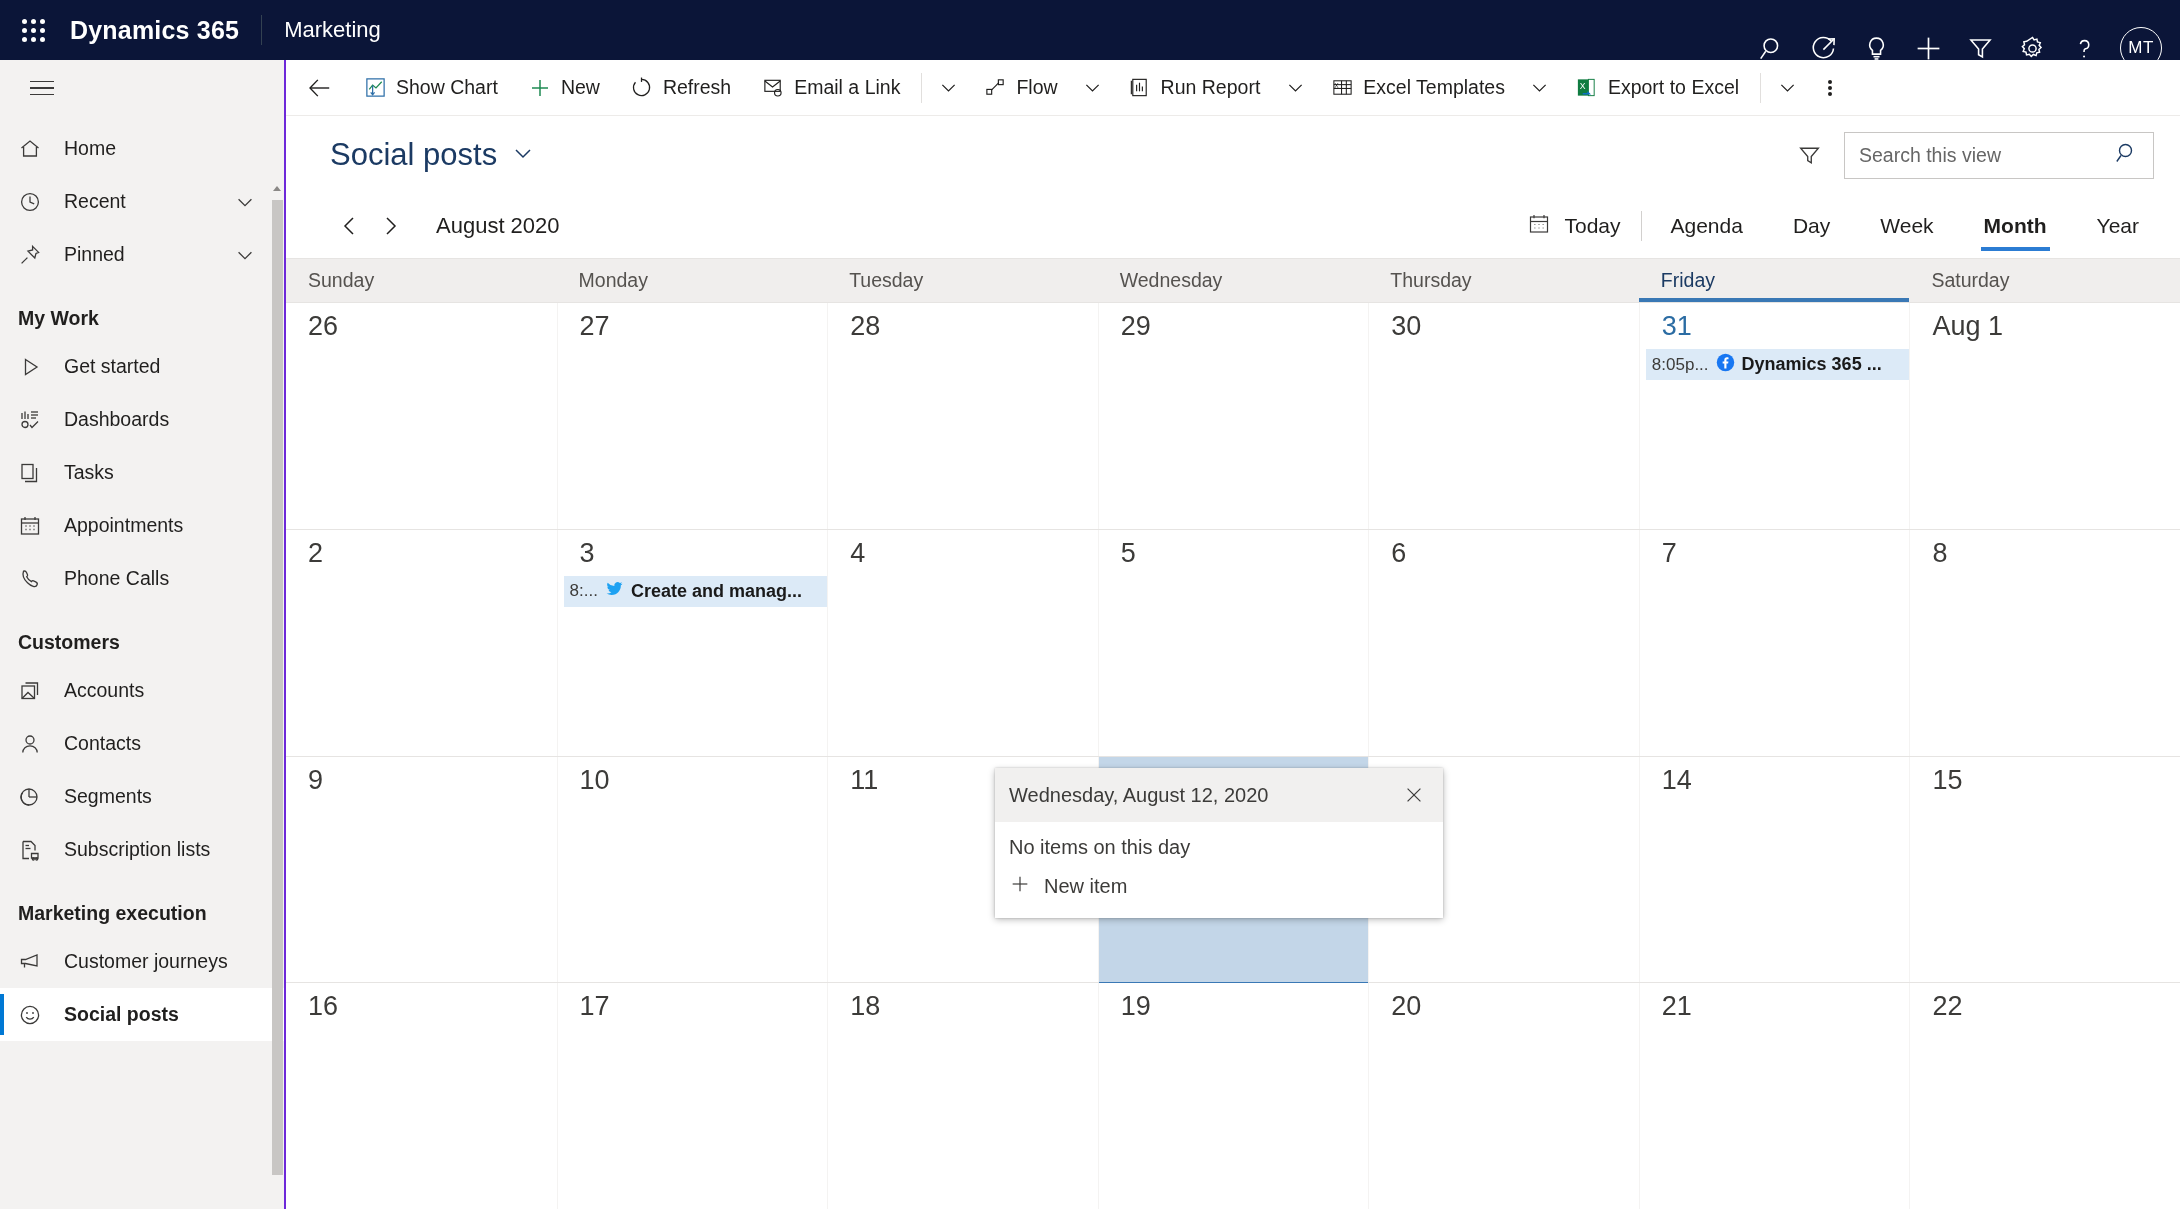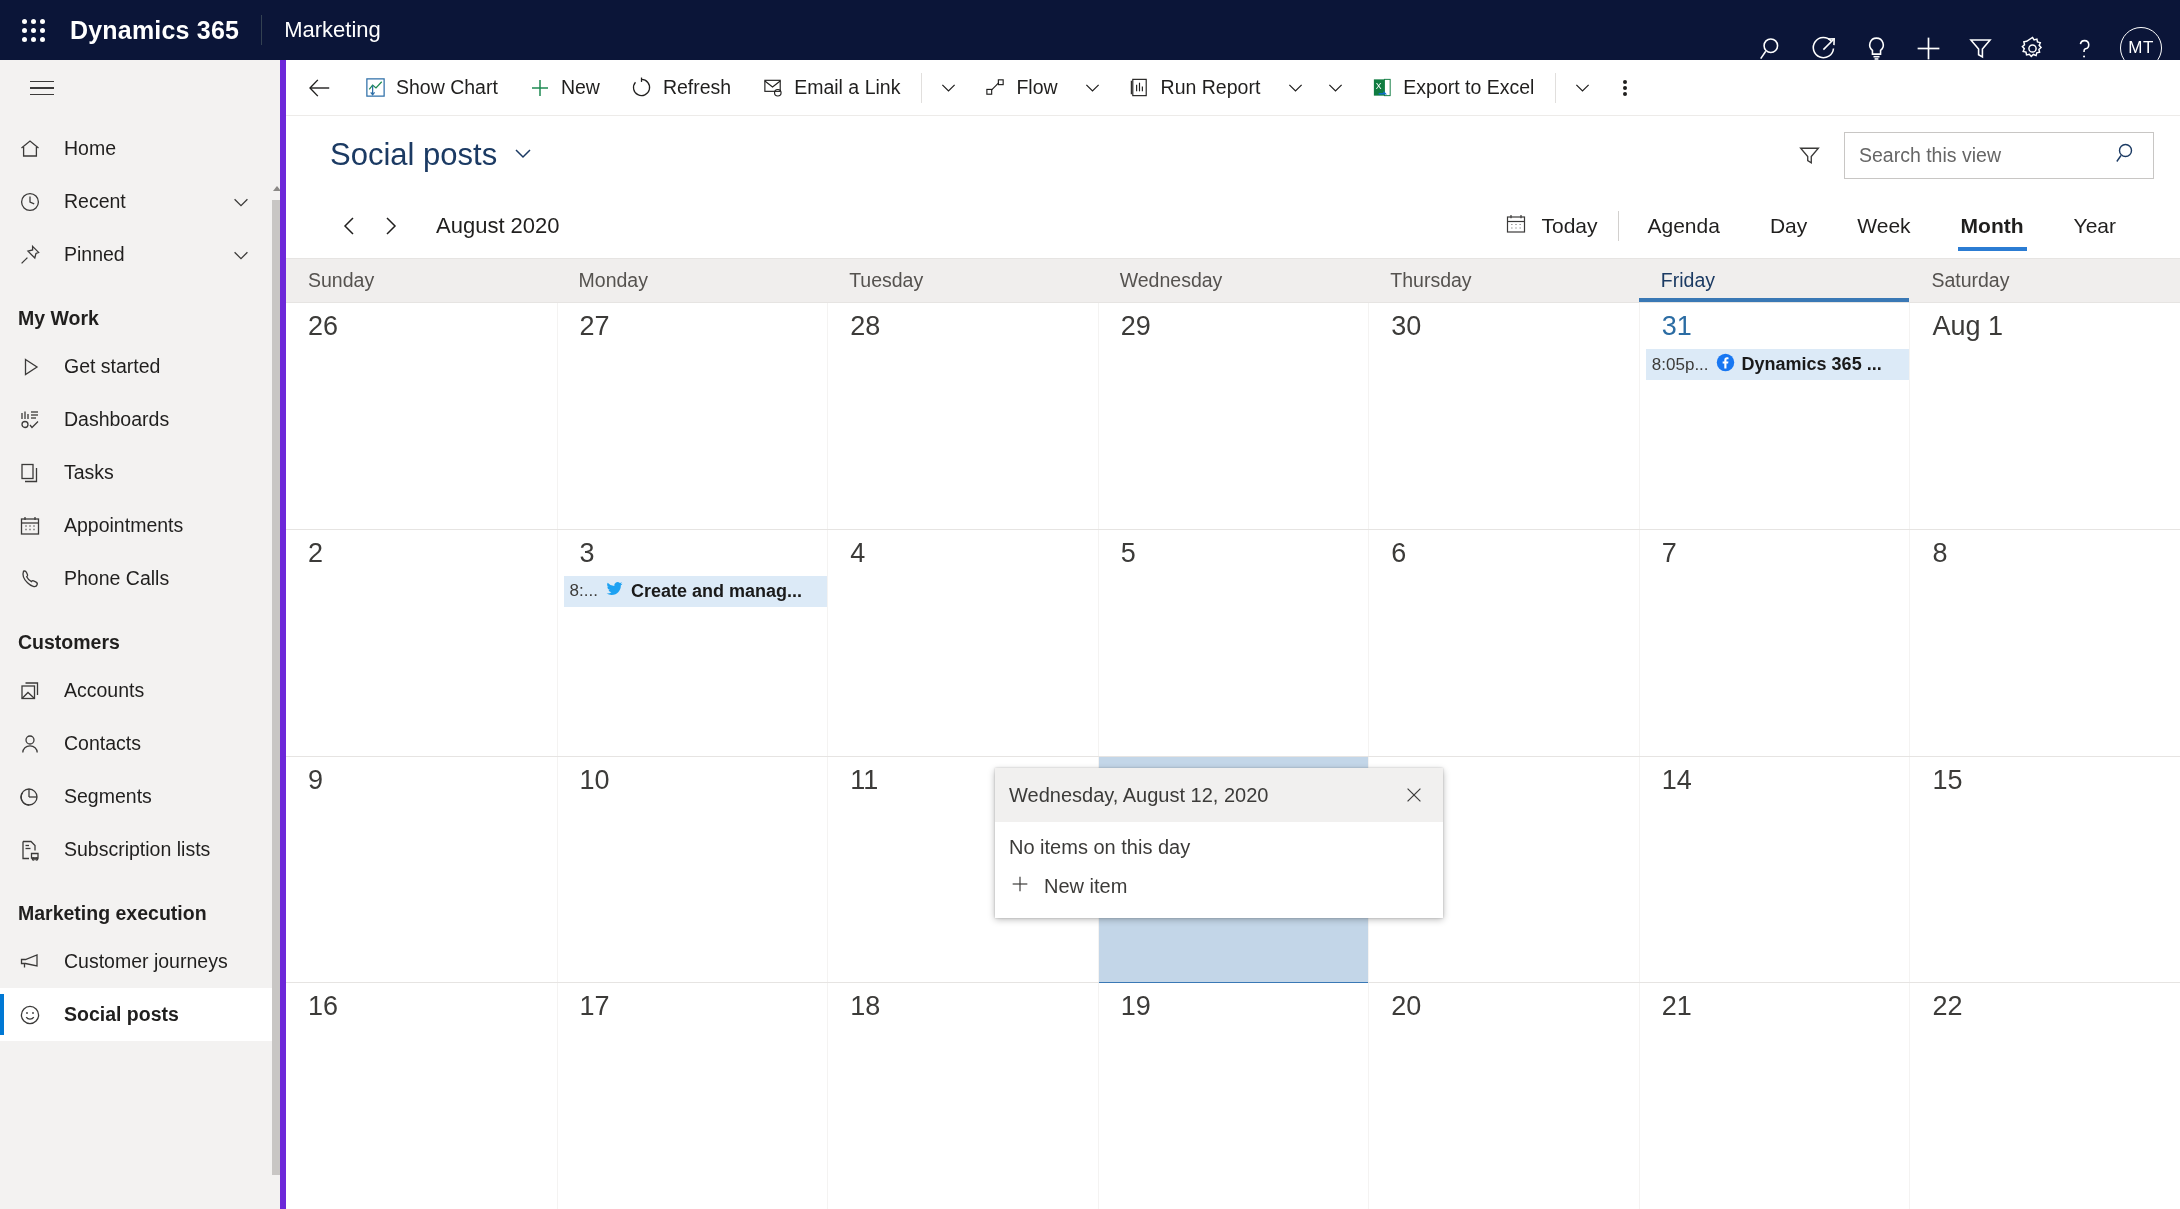--- a/index.html
+++ b/index.html
@@ -54,21 +54,21 @@
   }
 
   
   .body-wrap { display:flex; width:2180px; height: 1149px; }
 
   
   .sidebar {
     width: 286px; min-width:286px; height: 1149px;
     background: #f3f2f1;
     position: relative;
-    border-right: 6px solid #6d28d9;
+    border-right: 2px solid #6d28d9;
     overflow: hidden;
   }
   .hamburger {
     width: 60px; height: 56px; display:flex; flex-direction:column;
     justify-content:center; align-items:center; gap:5px; margin-left: 12px; cursor:pointer;
   }
   .hamburger i { width: 24px; height: 1.6px; background:#3b3a39; display:block; }
   .nav-list { padding-top: 6px; }
   .nav-item {
     height: 53px; display:flex; align-items:center;
@@ -145,21 +145,21 @@
   .searchbox input::placeholder { color:#666; }
 
   
   .caltools {
     height: 64px; display:flex; align-items:center; padding-left: 44px;
   }
   .navarrow {
     width: 40px; height:40px; display:flex; align-items:center; justify-content:center; cursor:pointer;
   }
   .monthlabel { font-size:22px; color:#201f1e; padding-left: 26px; }
-  .caltools-right { margin-left:auto; display:flex; align-items:center; padding-right: 39px; }
+  .caltools-right { margin-left:auto; display:flex; align-items:center; padding-right: 16px; }
   .today-btn { display:flex; align-items:center; gap:13px; cursor:pointer; font-size:21px; padding-right: 20px; }
   .tool-div { width:1px; height:30px; background:#d2d0ce; margin-right: 4px;}
   .viewtab {
     font-size:21px; padding: 0 25px; height:46px; display:flex; align-items:center; cursor:pointer;
     color:#201f1e; position:relative;
   }
   .viewtab.active { font-weight:bold; }
   .viewtab.active::after {
     content:""; position:absolute; left: 22px; right:22px; bottom: -2px; height:4px; background:#2b7cd3;
   }
@@ -574,20 +574,33 @@
           </svg>
         </span>
         <span>Run Report</span>
       </div>
       <div class="cmd-caret">
         <svg width="21" height="21" viewBox="0 0 24 24" fill="none" stroke="#201f1e" stroke-width="1.4">
             <polyline points="5,9 12,16 19,9"></polyline>
           </svg>
       </div>
 
+      <div class="cmd-btn">
+        <span class="ci">
+          <svg width="23" height="23" viewBox="0 0 24 24" fill="none" stroke="#201f1e" stroke-width="1.1">
+            <rect x="3" y="5" width="18" height="14"></rect>
+              <line x1="3" y1="9" x2="21" y2="9"></line>
+            <line x1="3" y1="13" x2="21" y2="13"></line>
+              <line x1="11" y1="5" x2="11" y2="19"></line>
+              <line x1="16" y1="5" x2="16" y2="19"></line>
+            <text x="3.5" y="12.5" font-size="7" fill="#201f1e" stroke="none" font-family="Liberation Sans">X</text>
+          </svg>
+        </span>
+        <span>Excel Templates</span>
+      </div>
       <div class="cmd-caret">
         <svg width="21" height="21" viewBox="0 0 24 24" fill="none" stroke="#201f1e" stroke-width="1.4">
             <polyline points="5,9 12,16 19,9"></polyline>
           </svg>
       </div>
 
       <div class="cmd-btn">
         <span class="ci">
           <svg width="23" height="23" viewBox="0 0 24 24">
             <rect x="3" y="3.5" width="11" height="17" fill="#107c41"></rect>

